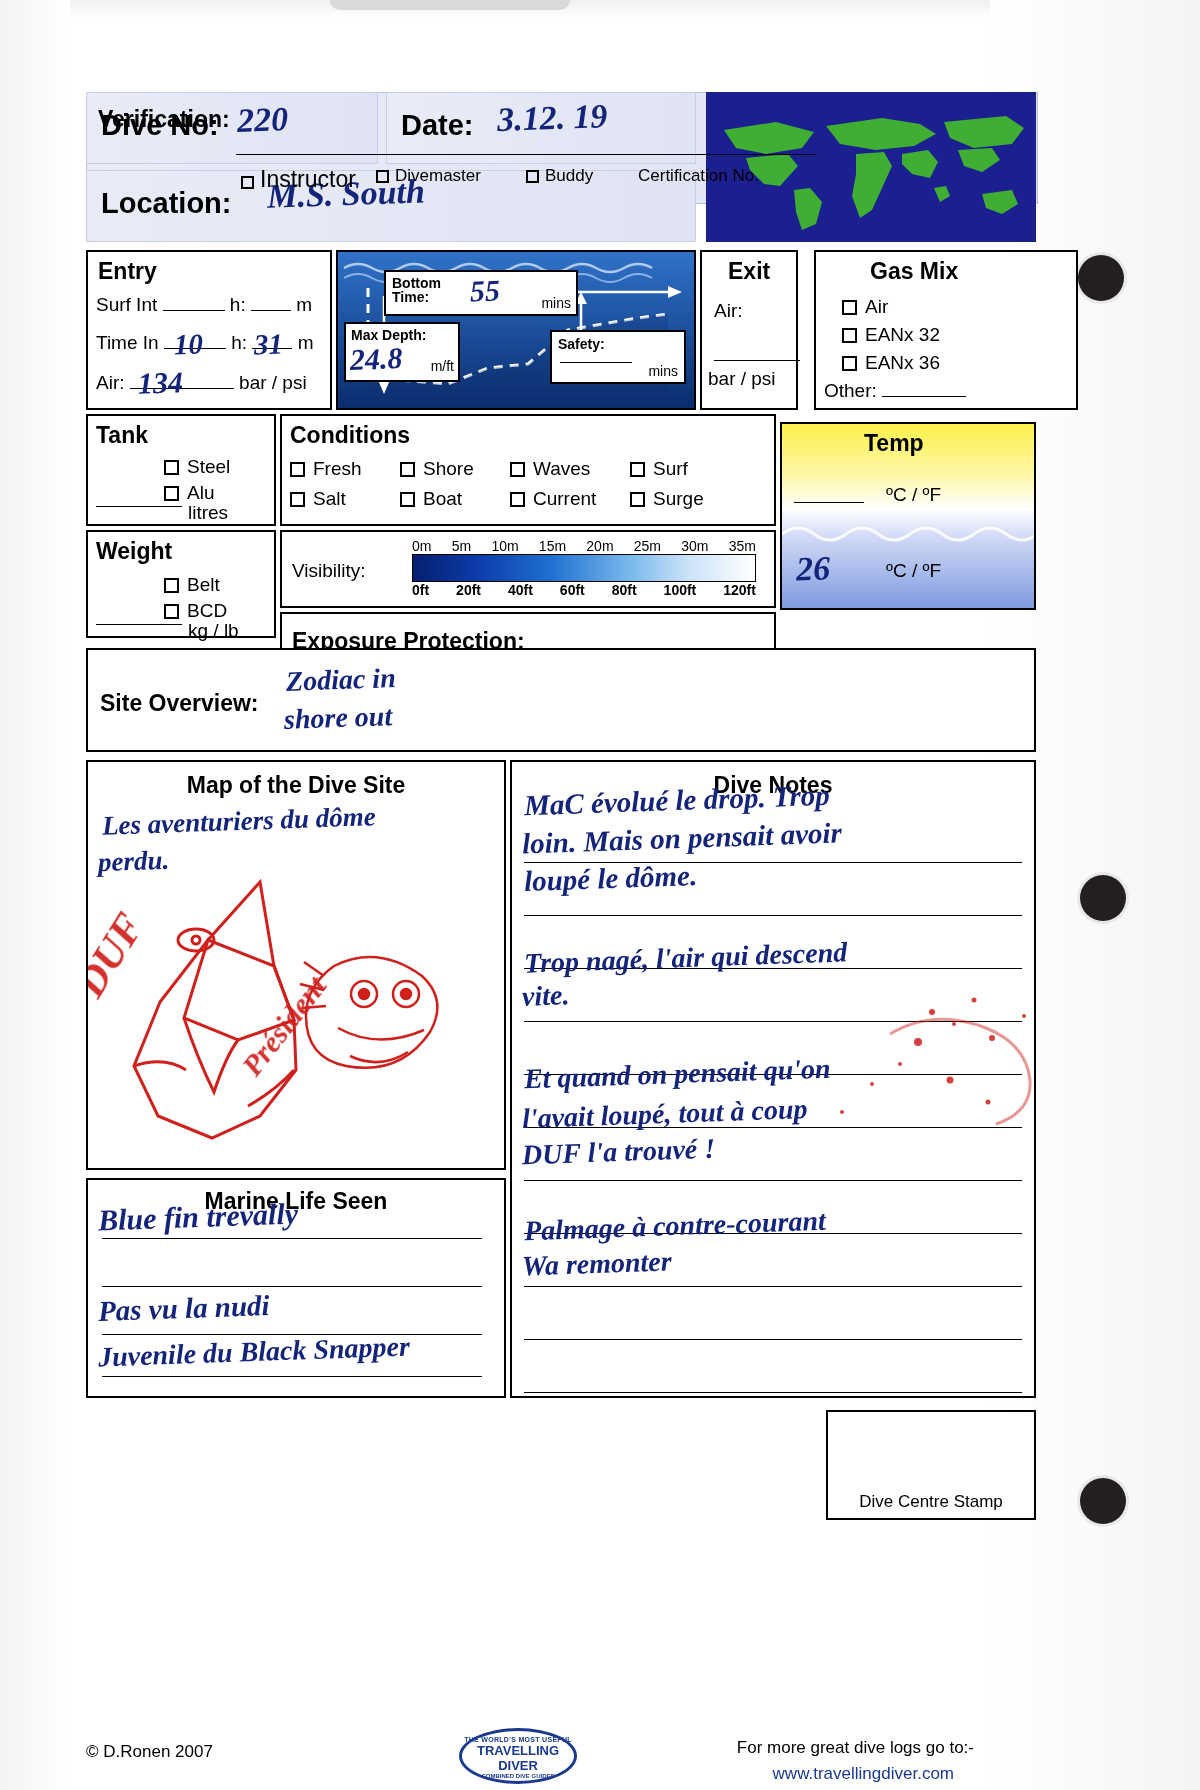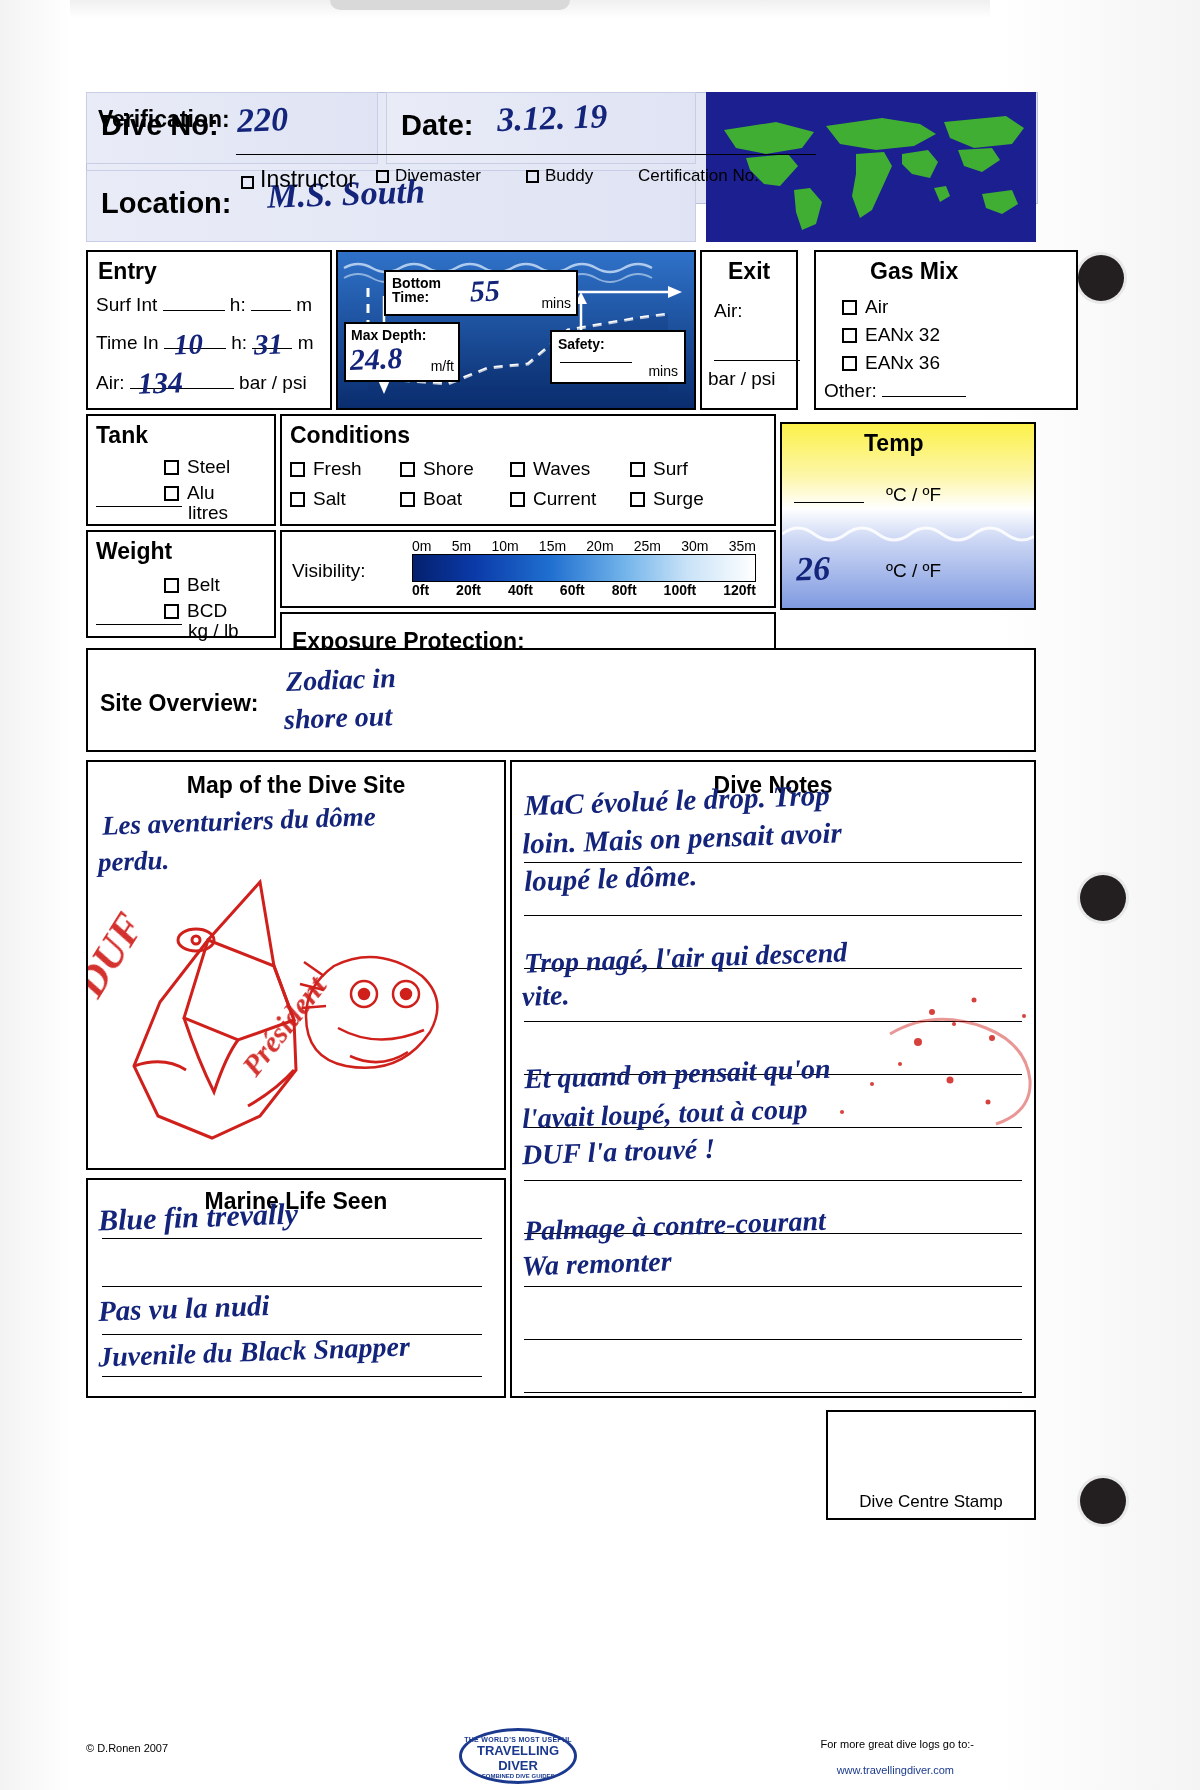--- a/index.html
+++ b/index.html
@@ -53,21 +53,21 @@
   .verif{left:0;top:1318px;width:950px;height:110px;background:linear-gradient(to right,#e9ecf7,#dfe3f3);border:1px solid #b9c0dd;}
   .stamp{left:740px;top:1318px;width:210px;height:110px;border:2px solid #000;background:#fff;}
 
   .chk{display:inline-block;width:15px;height:15px;border:2px solid #000;box-sizing:border-box;vertical-align:-2px;margin-right:8px;}
   .ttl{font-weight:bold;font-size:23px;}
   .sm{font-size:19px;}
   .xsm{font-size:14px;}
 
   .visbar{height:26px;border:1px solid #000;background:linear-gradient(to right,#04206e 0%,#0b3aa8 18%,#1f6fd0 40%,#73b4ea 62%,#c8e2f7 80%,#ffffff 100%);}
 
-  .footer{position:absolute;left:86px;top:1738px;width:950px;height:50px;font-size:11px;}
+  .footer{position:absolute;left:86px;top:1738px;width:950px;height:50px;font-size:17px;}
   .tdlogo{position:absolute;left:459px;top:1728px;width:118px;height:56px;}
   .tdlogo .oval{width:118px;height:56px;border-radius:50%;background:#fff;border:3px solid #1b3a8f;box-sizing:border-box;text-align:center;}
   .tdlogo .t1{font-size:7px;color:#1b3a8f;font-weight:bold;margin-top:5px;letter-spacing:.3px;}
   .tdlogo .t2{font-size:13px;color:#1b3a8f;font-weight:bold;}
   .tdlogo .t3{font-size:6px;color:#1b3a8f;font-weight:bold;}
   .web{color:#1b3a8f;}
 </style>
 </head>
 <body>
 

